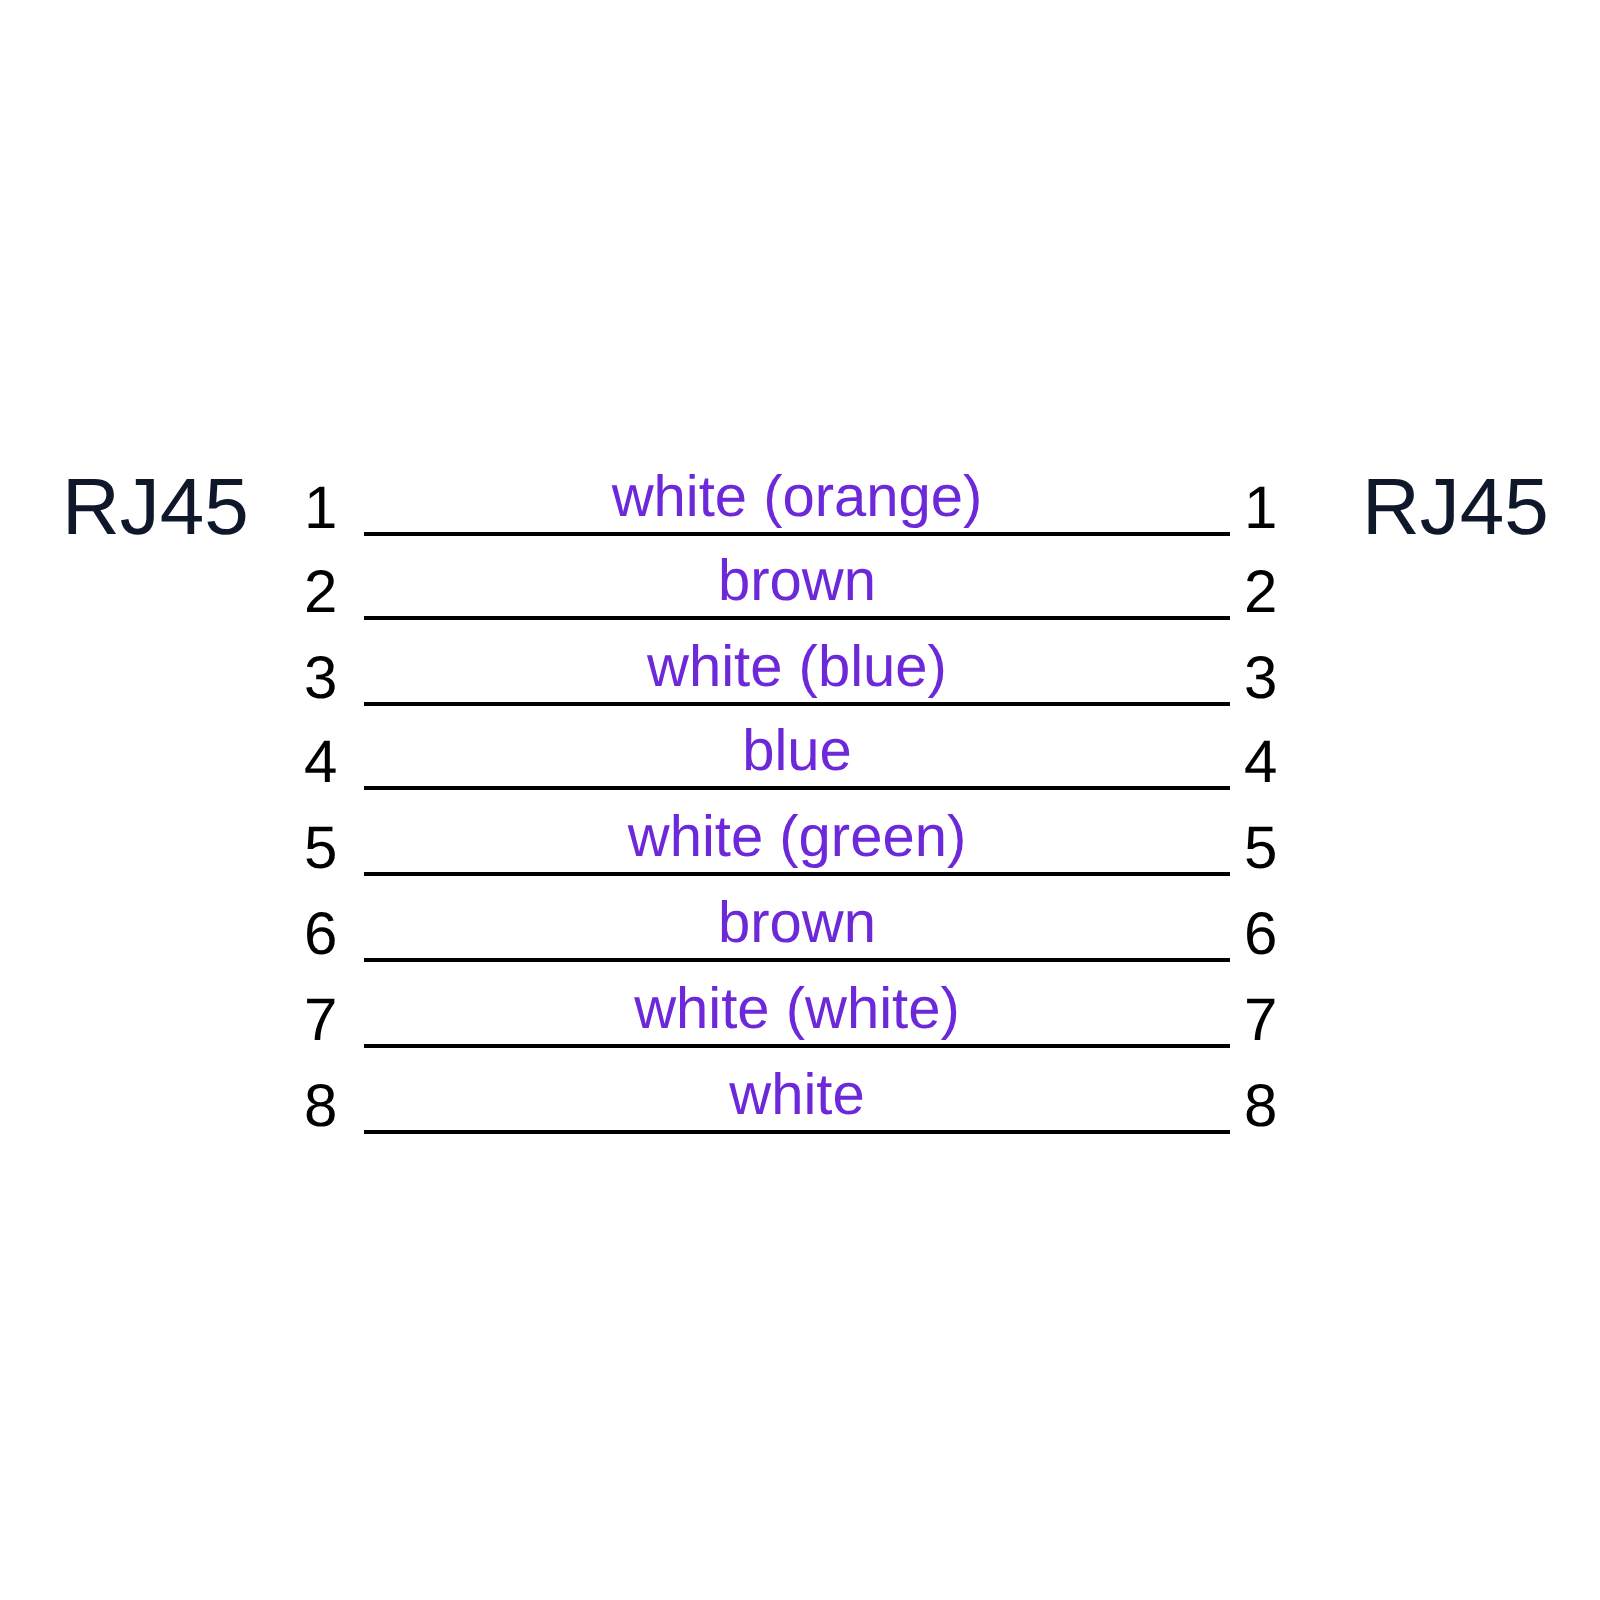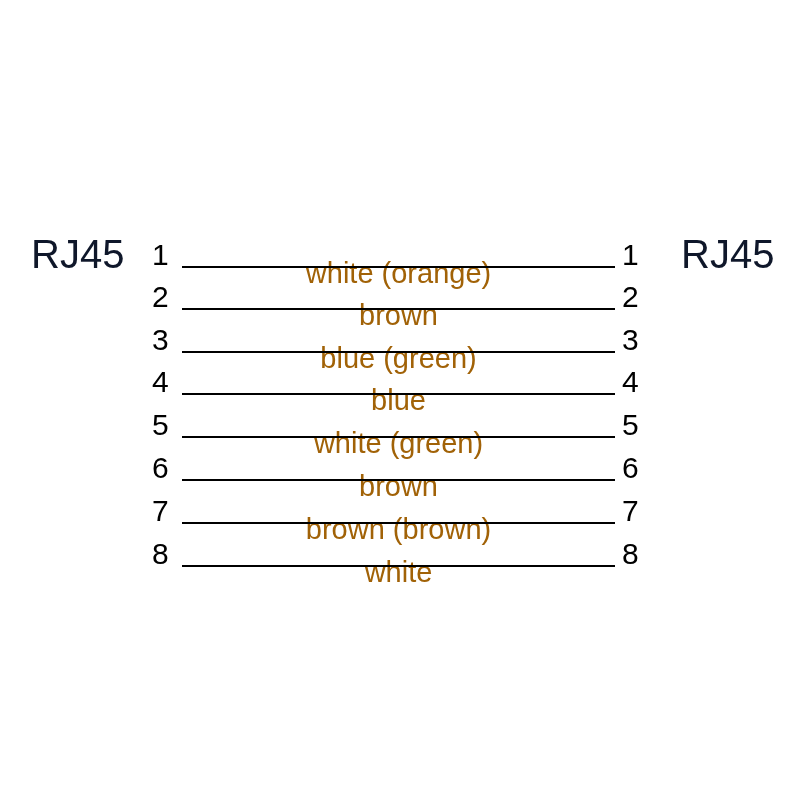--- a/index.html
+++ b/index.html
@@ -69,24 +69,23 @@
   .pin-right { left: 622px; text-align: left;  width: 28px; }
 
   
   .wire-label {
     position: absolute;
     left: 182px;
     width: 433px;
     text-align: center;
     font-size: 29px;
     line-height: 1;
-    color: #a16207;
+    color: #6d28d9;
     top: -31px;
     white-space: nowrap;
-    margin-top: 24px;
   }
 </style>
 </head>
 <body>
 
 <div id="canvas">
 
   <div class="connector-label" id="connector-left">RJ45</div>
 
   <div class="connector-label" id="connector-right">RJ45</div>
@@ -101,21 +100,21 @@
     </div>
 
     <div class="wire-row" style="top:308px;">
       <div class="wire-label">brown</div>
       <div class="pin-number pin-left">2</div>
       <div class="wire-line"></div>
       <div class="pin-number pin-right">2</div>
     </div>
 
     <div class="wire-row" style="top:351px;">
-      <div class="wire-label">blue (green)</div>
+      <div class="wire-label">white (blue)</div>
       <div class="pin-number pin-left">3</div>
       <div class="wire-line"></div>
       <div class="pin-number pin-right">3</div>
     </div>
 
     <div class="wire-row" style="top:393px;">
       <div class="wire-label">blue</div>
       <div class="pin-number pin-left">4</div>
       <div class="wire-line"></div>
       <div class="pin-number pin-right">4</div>
@@ -129,21 +128,21 @@
     </div>
 
     <div class="wire-row" style="top:479px;">
       <div class="wire-label">brown</div>
       <div class="pin-number pin-left">6</div>
       <div class="wire-line"></div>
       <div class="pin-number pin-right">6</div>
     </div>
 
     <div class="wire-row" style="top:522px;">
-      <div class="wire-label">brown (brown)</div>
+      <div class="wire-label">white (white)</div>
       <div class="pin-number pin-left">7</div>
       <div class="wire-line"></div>
       <div class="pin-number pin-right">7</div>
     </div>
 
     <div class="wire-row" style="top:565px;">
       <div class="wire-label">white</div>
       <div class="pin-number pin-left">8</div>
       <div class="wire-line"></div>
       <div class="pin-number pin-right">8</div>

